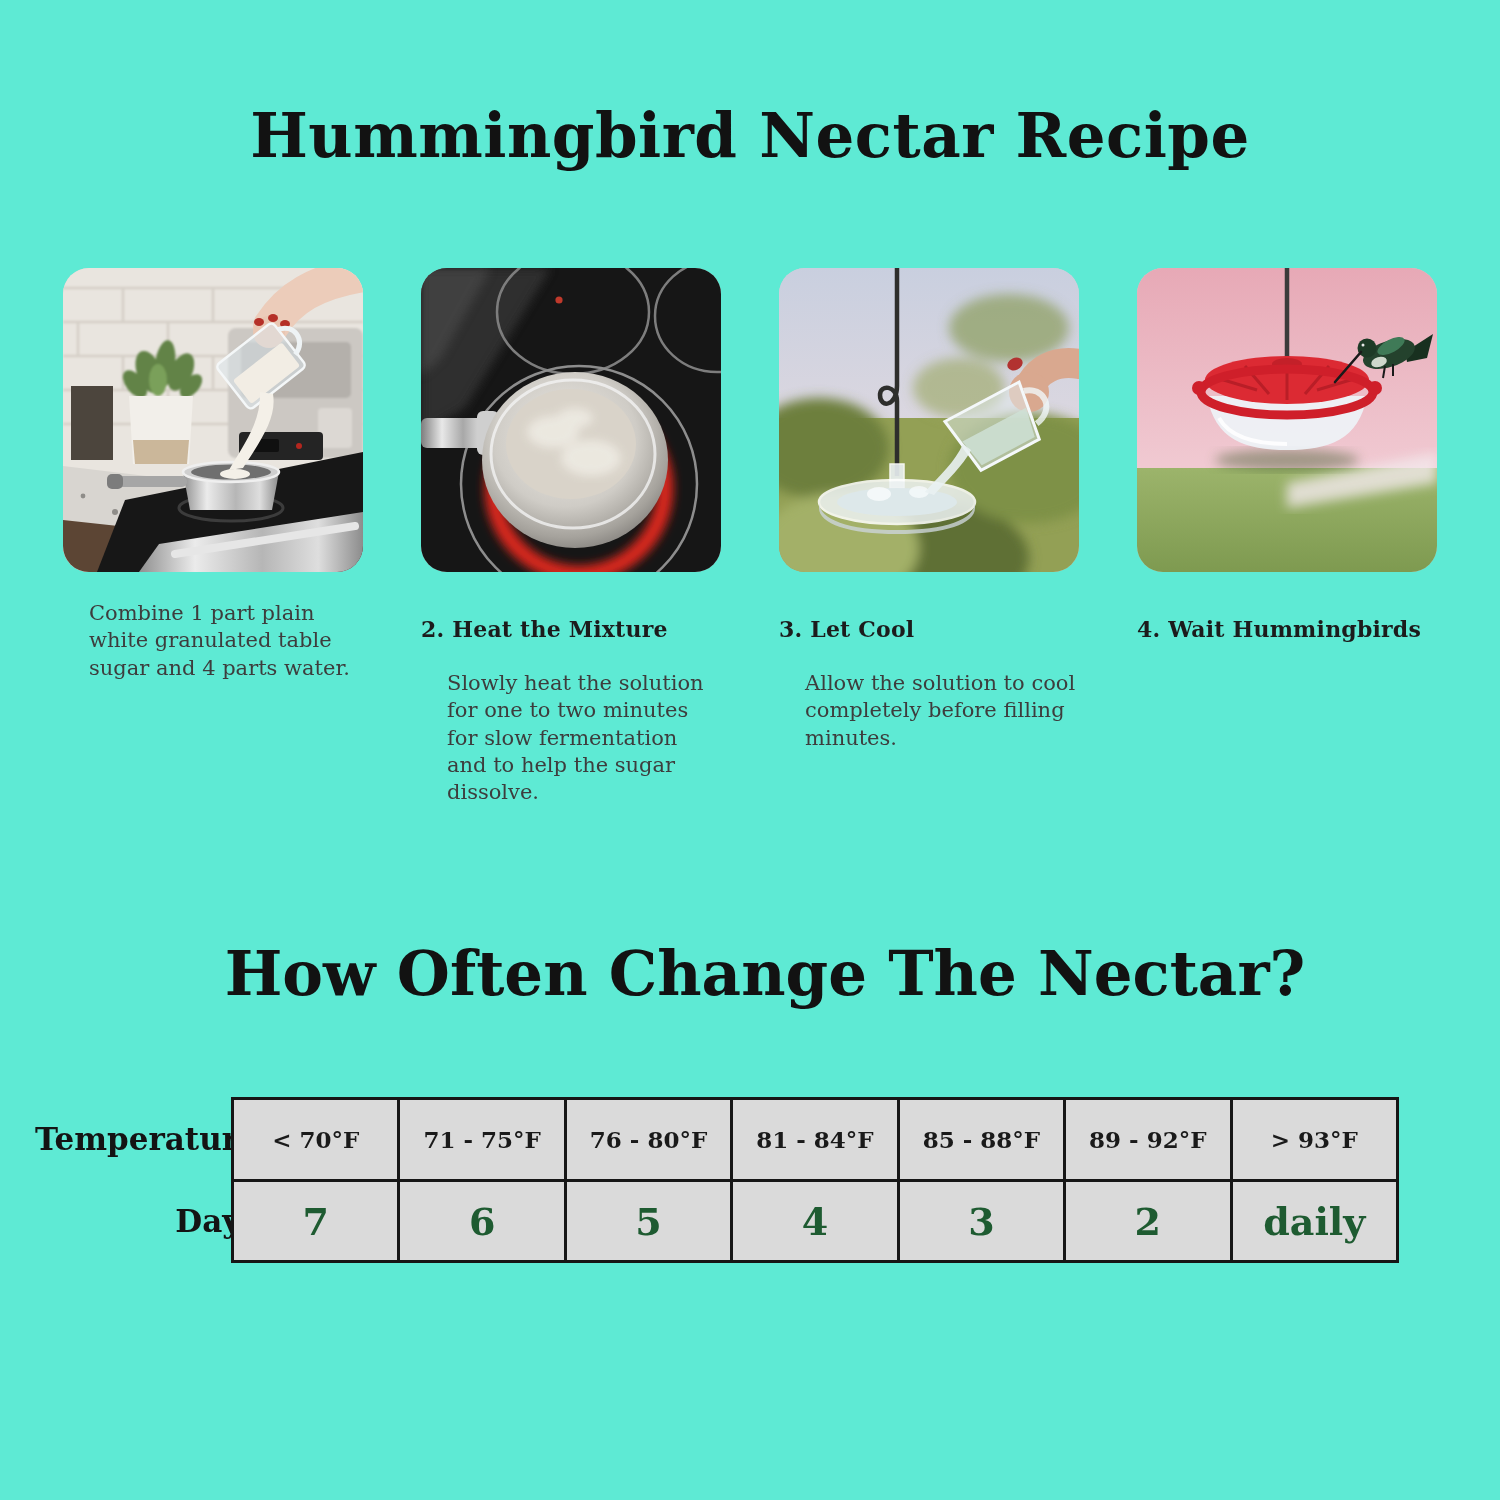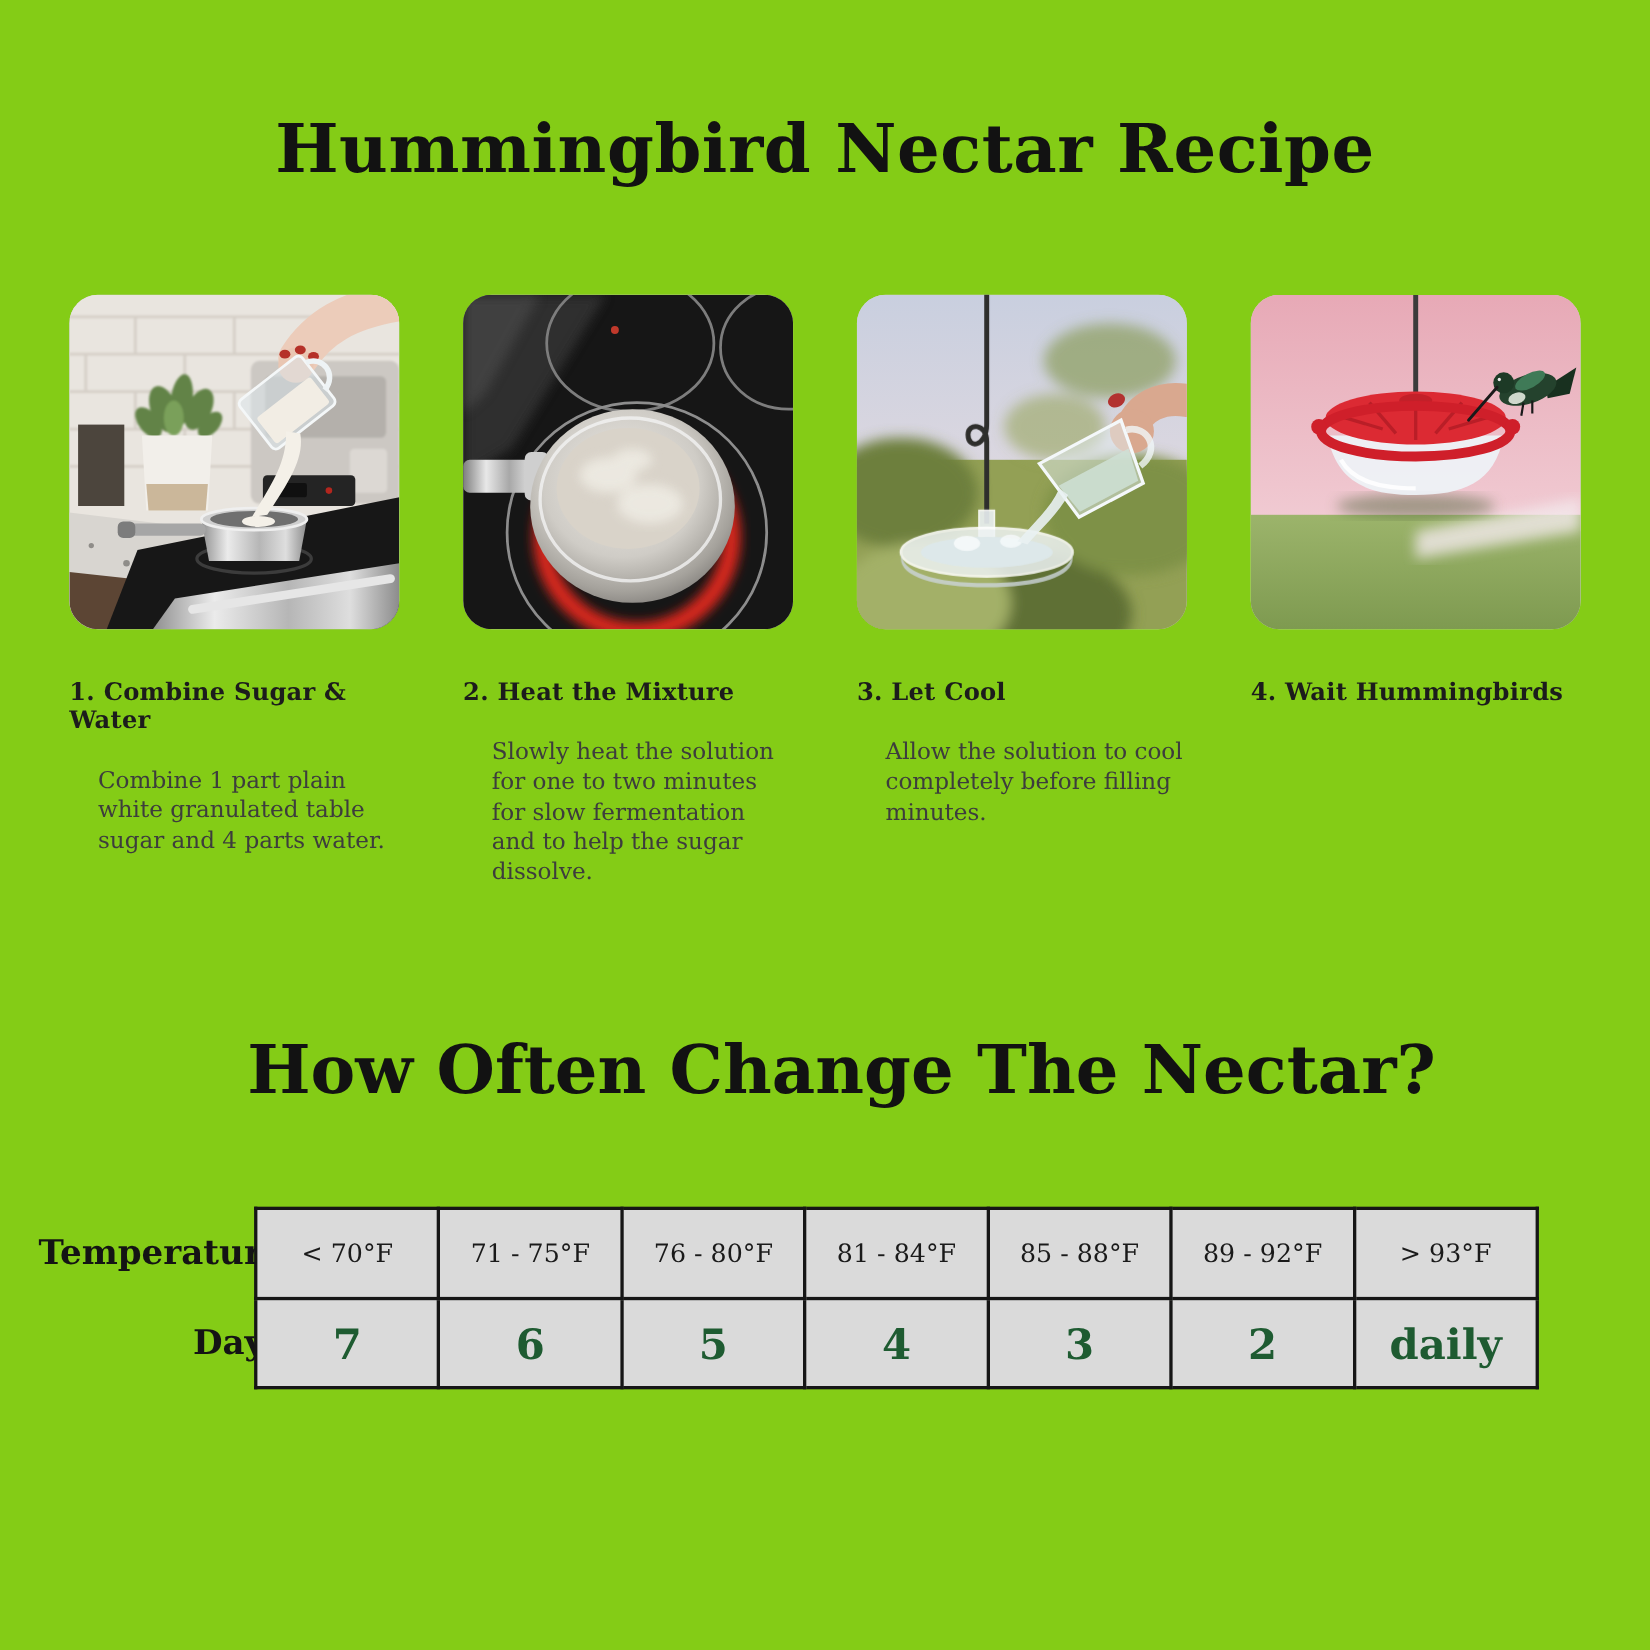--- a/index.html
+++ b/index.html
@@ -1,19 +1,19 @@
 <!DOCTYPE html>
 <html><head>
 <meta charset="utf-8">
 <style>
   html,body{margin:0;padding:0;}
   .canvas{
     position:relative;
     width:1500px;height:1500px;
-    background:#84cc16;
+    background:#5eead4;
     font-family:"DejaVu Serif","Liberation Serif",serif;
     overflow:hidden;
   }
   .main-title{
     position:absolute;top:100px;left:0;width:1500px;
     text-align:center;font-size:61px;font-weight:bold;color:#121212;
     letter-spacing:.5px;
   }
   .steps-row{
     position:absolute;top:268px;left:63px;width:1374px;
@@ -48,21 +48,21 @@
     display:flex;align-items:center;justify-content:flex-end;
     padding-right:18px;font-size:31px;font-weight:bold;color:#141414;
   }
   table.freq{
     border-collapse:collapse;table-layout:fixed;width:1168px;
   }
   table.freq td{
     border:3px solid #161616;text-align:center;vertical-align:middle;
     background:#dadada;
   }
-  tr.temp-row td{height:77px;font-size:23px;font-weight:normal;color:#1a1a1a;}
+  tr.temp-row td{height:77px;font-size:23px;font-weight:bold;color:#1a1a1a;}
   tr.days-row td{height:76px;font-size:38px;font-weight:bold;color:#1e5b31;}
 </style>
 </head>
 <body>
 
 <div class="canvas">
 
   <div class="main-title">Hummingbird Nectar Recipe</div>
 
   <div class="steps-row">
@@ -153,21 +153,20 @@
             <g transform="translate(198,98) rotate(-38)">
               <rect x="-36" y="-28" width="72" height="56" rx="5" fill="#dde7ec" fill-opacity=".55" stroke="#f4f7f8" stroke-width="2.5"></rect>
               <rect x="-31" y="-6" width="62" height="30" rx="3" fill="#f3eee5" opacity=".95"></rect>
               <path d="M36,-18 C52,-14 52,8 34,12" fill="none" stroke="#eef3f5" stroke-width="5"></path>
             </g>
             <path d="M210,126 C214,150 198,172 180,200 L166,202 C184,172 198,152 197,124 Z" fill="#f4f0e8"></path>
             <ellipse cx="172" cy="206" rx="15" ry="5" fill="#f4f0e8"></ellipse>
           </g>
         </svg>
       </div>
-      <div class="step-heading">1. Combine Sugar &amp; Water</div>
       <div class="step-body">Combine 1 part plain white granulated table sugar and 4 parts water.</div>
     </div>
 
     <div class="step">
       <div class="photo">
         <svg viewBox="0 0 300 304">
           <defs>
             <filter id="s2b5">
                 <feGaussianBlur stdDeviation="5"></feGaussianBlur>
               </filter>

